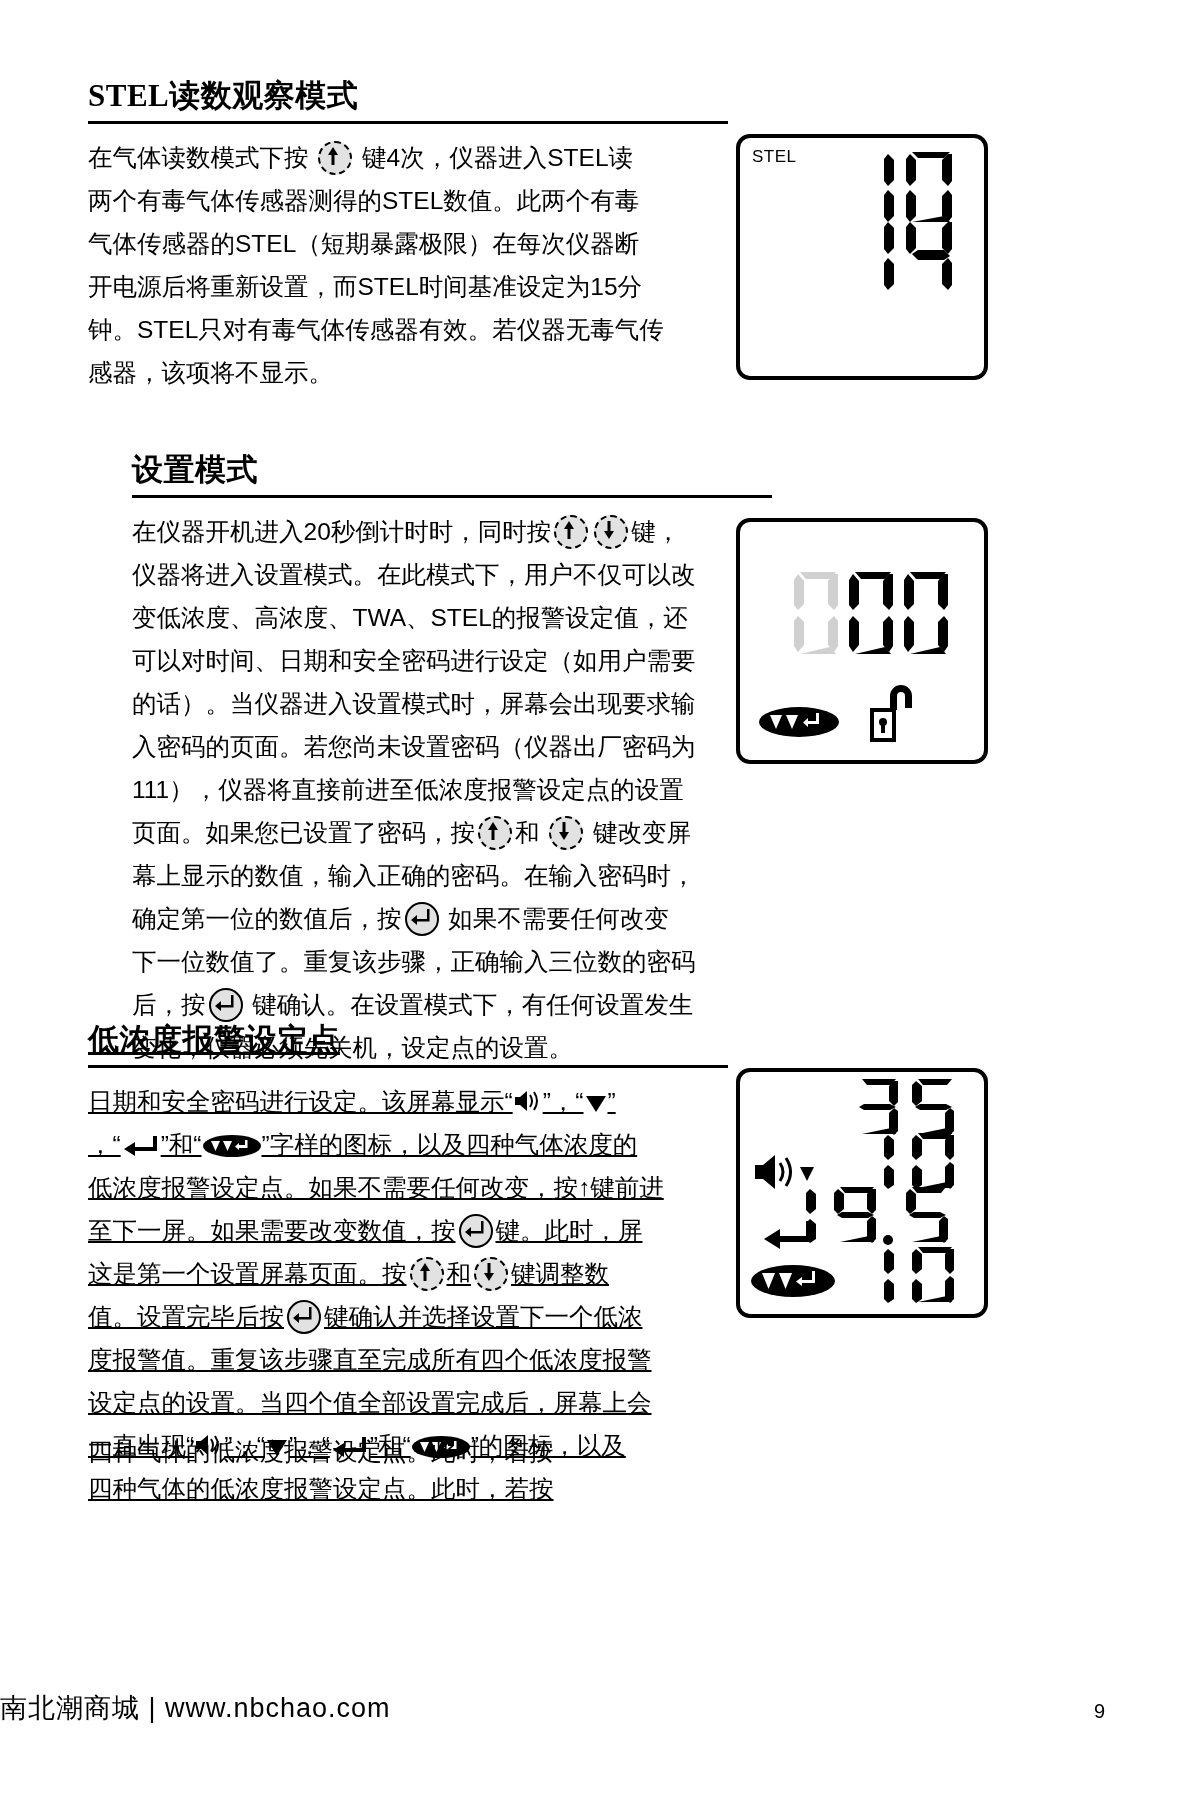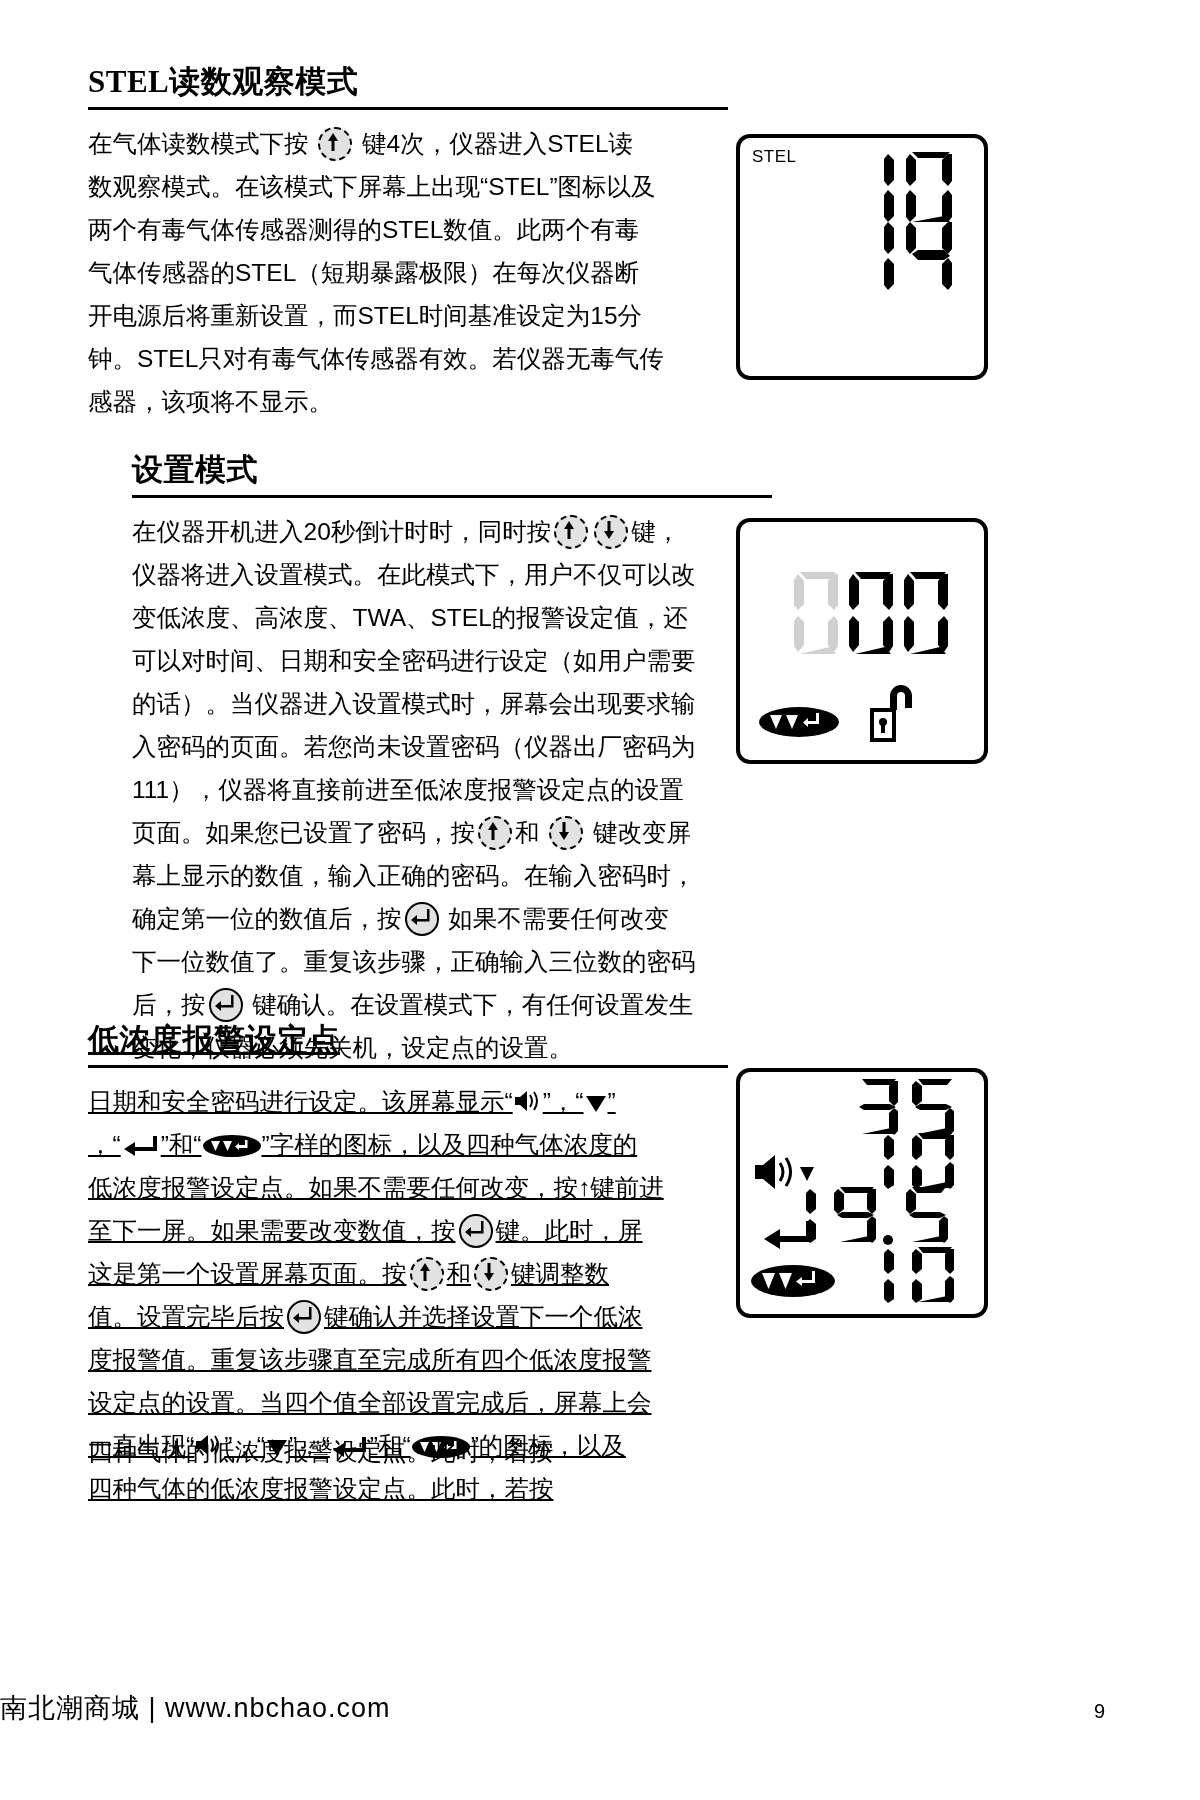--- a/index.html
+++ b/index.html
@@ -95,28 +95,27 @@
     position:absolute;
     right:95px;top:1700px;
     font-size:20px;
   }
 </style>
 </head>
 <body>
 
 <div class="page">
 
-  <div class="col-text" style="top:64px;">
+  <div class="col-text" style="top:78px;">
     <h2 class="sec-head">STEL读数观察模式</h2>
     <div class="rule"></div>
     <div class="body-txt">
       <span class="line"><span>在气体读数模式下按 </span><span class="key dashed"><svg width="26" height="26" viewBox="0 0 26 26">
               <path d="M13 4 L18 12 L14.5 12 L14.5 22 L11.5 22 L11.5 12 L8 12 Z" fill="#000"></path>
             </svg></span><span> 键4次，仪器进入STEL读</span></span>
-      <span class="line">数观察模式。在该模式下屏幕上出现“STEL”图标以及</span>
       <span class="line">两个有毒气体传感器测得的STEL数值。此两个有毒</span>
       <span class="line">气体传感器的STEL（短期暴露极限）在每次仪器断</span>
       <span class="line">开电源后将重新设置，而STEL时间基准设定为15分</span>
       <span class="line">钟。STEL只对有毒气体传感器有效。若仪器无毒气传</span>
       <span class="line">感器，该项将不显示。</span>
     </div>
   </div>
 
   <div class="lcd" style="left:736px;top:134px;width:252px;height:246px;">
     <div class="lcd-label" style="left:12px;top:9px;text-align:right;">STEL</div>

